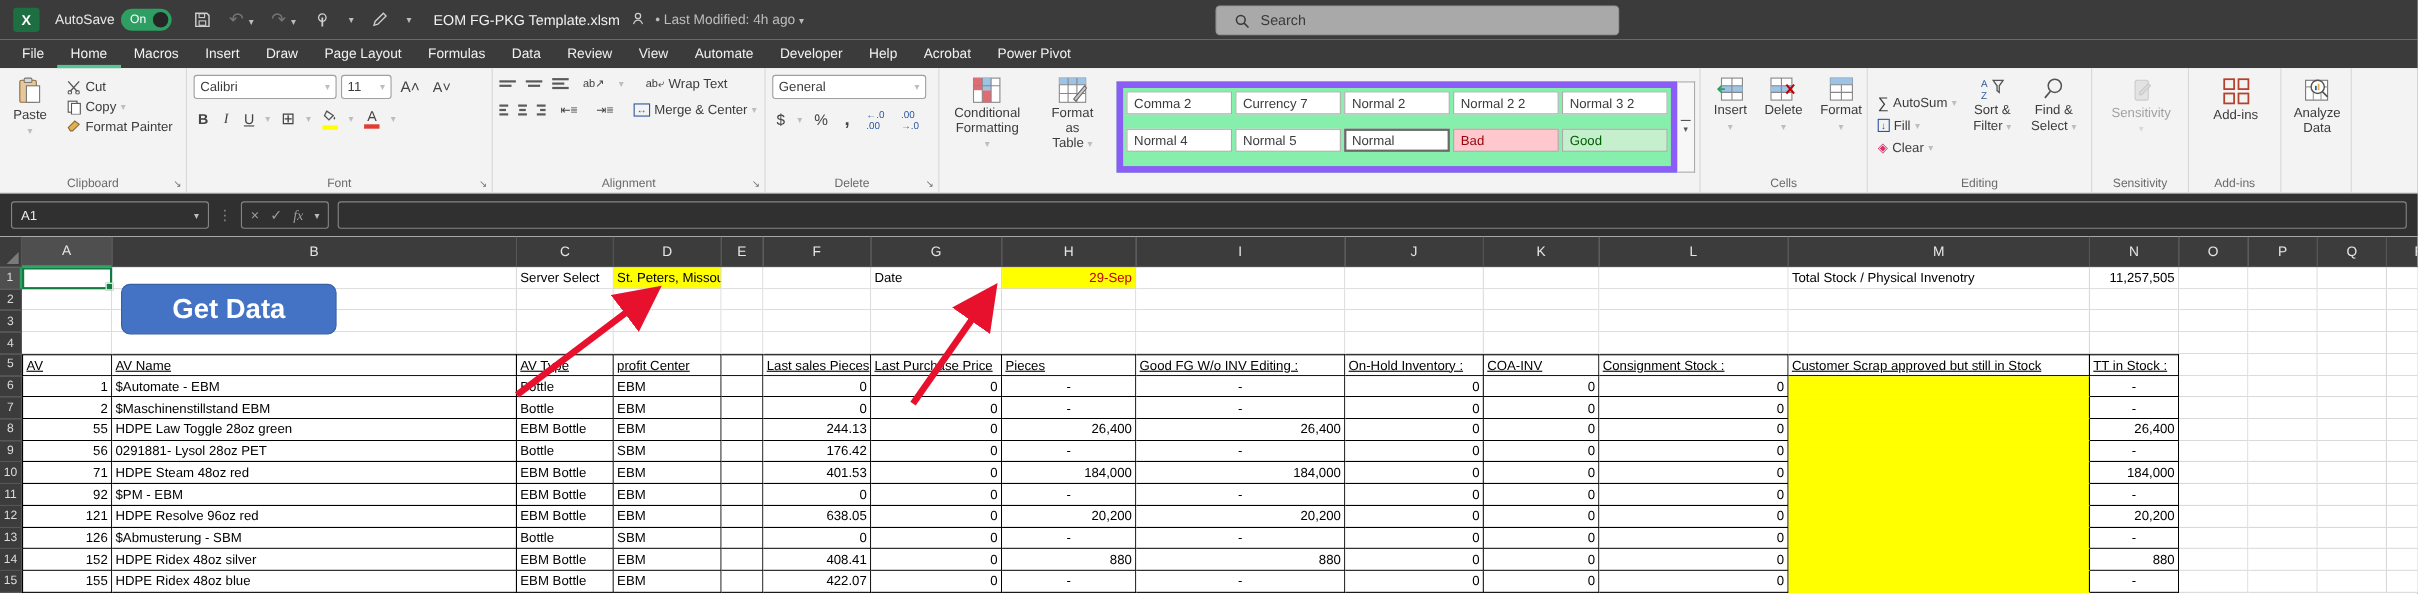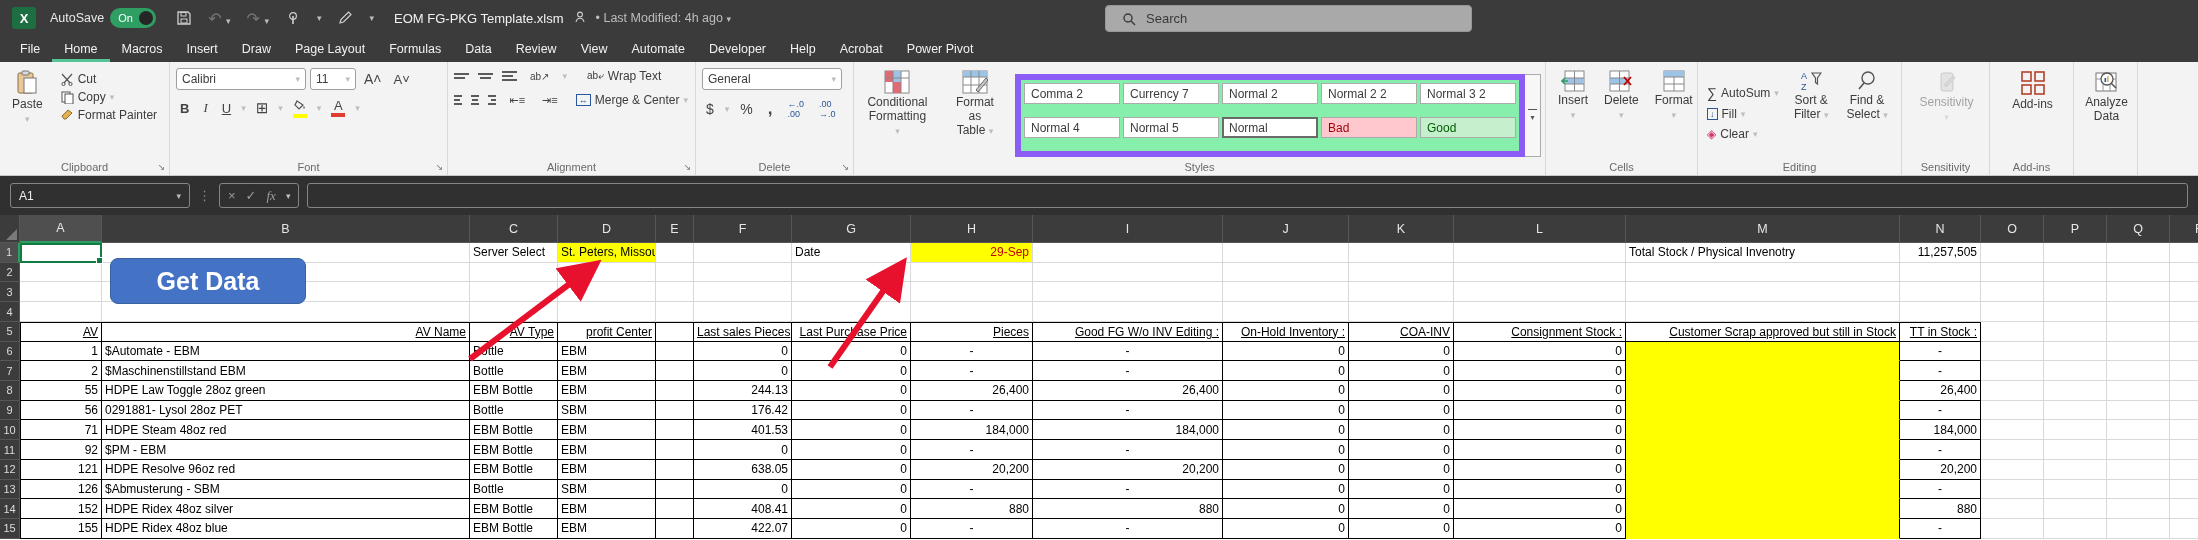--- a/index.html
+++ b/index.html
@@ -89,21 +89,21 @@
           border-right:1px solid #565656; border-bottom:1px solid #565656; cursor:pointer; }
   .colh.sel { background:#4f4f4f; border-bottom:2px solid #2e9e63; }
   .gut { background:#3c3c3c; color:#dcdcdc; font-size:11px; text-align:center;
          border-right:1px solid #565656; border-bottom:1px solid #565656; cursor:pointer; }
   .gut.selg { background:#4f4f4f; border-right:2px solid #2e9e63; }
   .c { background:#fff; border-right:1px solid #d9d9d9; border-bottom:1px solid #d9d9d9;
        font-size:12px; color:#000; padding:0 3px; cursor:cell; }
   .tbl { border-right:1px solid #000; border-bottom:1px solid #000; }
   .lft { border-left:1px solid #000; }
   .top { border-top:1px solid #000; }
-  .th5 { font-weight:bold; text-decoration:underline;text-align:right; }
+  .th5 { font-weight:bold; text-decoration:underline; }
   .ar { text-align:right; }
   .ac { text-align:center; }
   .yel { background:#ffff00; }
   .ym { background:#ffff00; border-bottom:1px solid #ffff00; }
   .red { color:#c00000; }
   .ovf { overflow:visible; }
 
   .sel-a1 { position:absolute; left:20px; top:28px; width:82px; height:20px;
             border:2px solid #107C41; pointer-events:none; }
   .sel-a1::after { content:""; position:absolute; right:-3px; bottom:-3px; width:5px; height:5px;
@@ -359,21 +359,20 @@
             <div class="chip">Normal 2 2</div>
             <div class="chip">Normal 3 2</div>
             <div class="chip">Normal 4</div>
             <div class="chip">Normal 5</div>
             <div class="chip selected">Normal</div>
             <div class="chip bad">Bad</div>
             <div class="chip good">Good</div>
           </div>
         <div class="galscroll"><span style="width:9px;border-top:1px solid #555"></span>▾</div>
       </div>
-      <div class="glabel">Styles</div>
     </div>
 
     <div class="group row" style="width:152px; gap:4px">
       <div class="rbig">
         <svg width="24" height="22" viewBox="0 0 24 22">
             <rect x="4" y="1" width="19" height="20" fill="#fff" stroke="#888"></rect>
             <rect x="4" y="8" width="19" height="6" fill="#9dc3e6"></rect>
             <path d="M4 8h19M4 14h19M13.5 1v20" stroke="#888"></path>
             <path d="M1 11h6M4 8l-3 3 3 3" stroke="#2e9e63" stroke-width="1.6" fill="none"></path>
           </svg>

